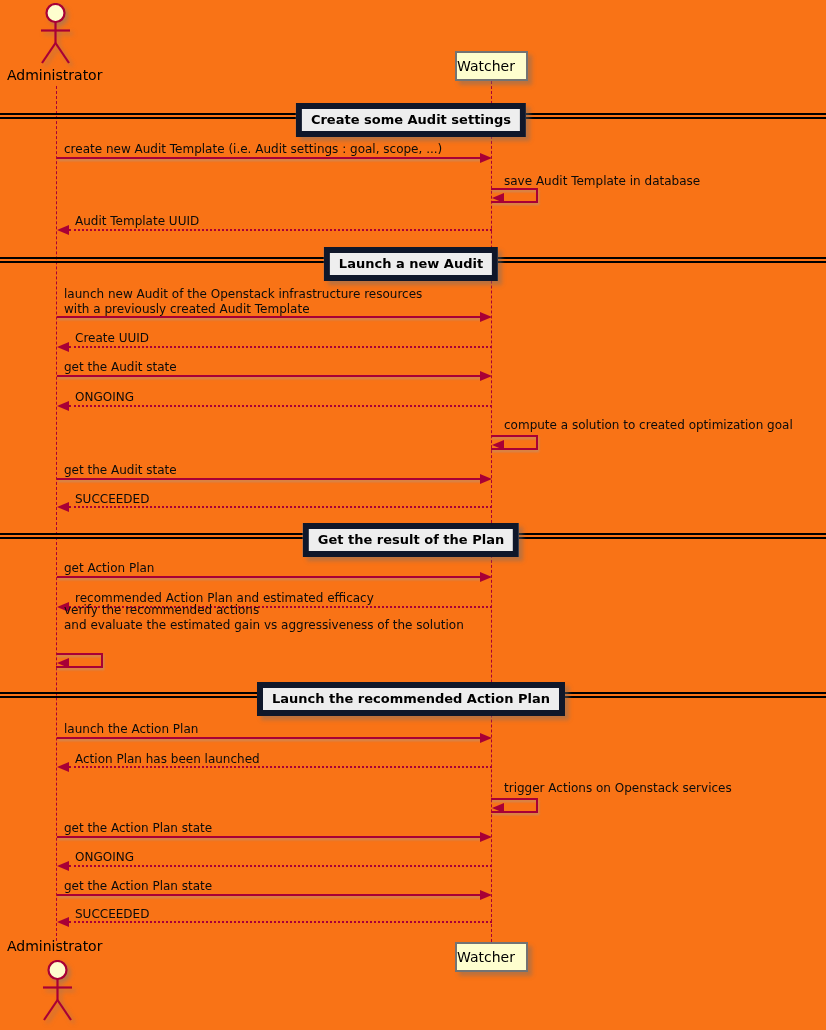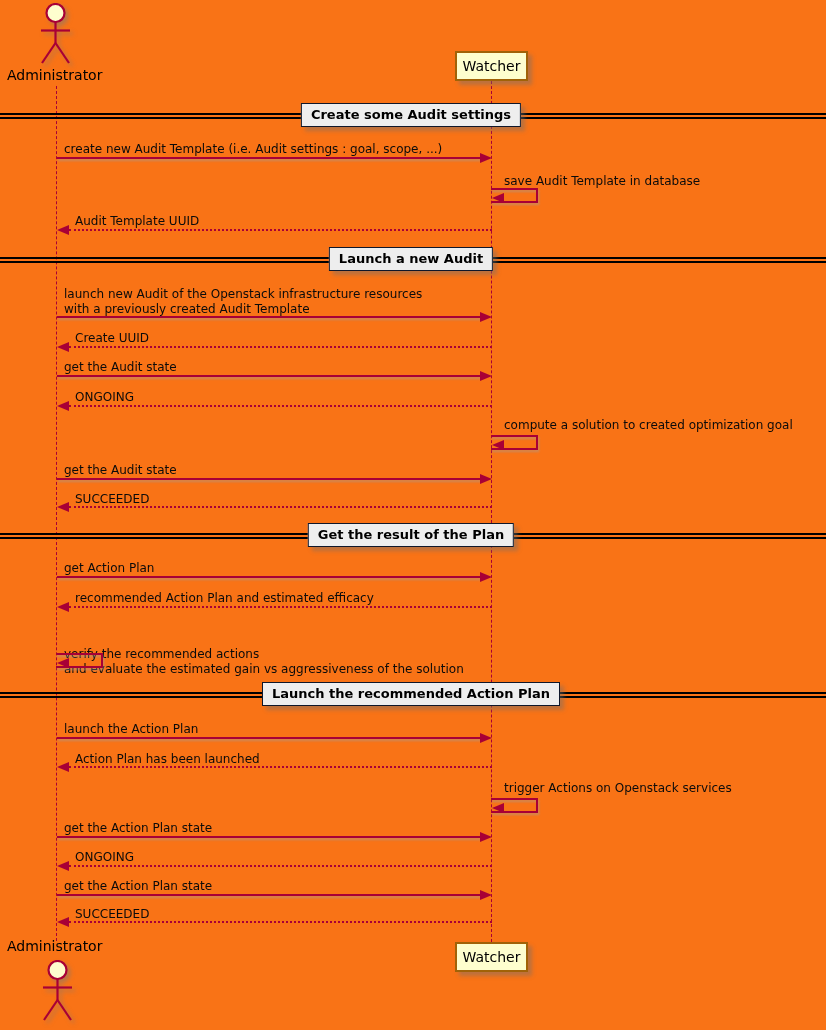--- a/index.html
+++ b/index.html
@@ -9,25 +9,25 @@
   .arr{position:absolute;height:0}
   .arr.solid{border-top:2px solid #A80036;filter:drop-shadow(1px 2px 1px rgba(160,160,160,.55))}
   .arr.dot{border-top:2px dotted #A80036}
   .head{position:absolute;width:0;height:0;border-top:5px solid transparent;border-bottom:5px solid transparent}
   .head.hr{border-left:12px solid #A80036}
   .head.hl{border-right:12px solid #A80036}
   .loop{position:absolute;width:45px;height:11px;border:2px solid #A80036;border-left:none;
         filter:drop-shadow(1px 2px 1px rgba(160,160,160,.55))}
   .lifeline{position:absolute;width:0;border-left:1px dashed #A80036}
   .divline{position:absolute;left:0;width:826px;height:2px;border-top:2px solid #000;border-bottom:2px solid #000}
-  .divbox{position:absolute;left:411px;transform:translateX(-50%);background:#EEEEEE;border:1px solid #0f172a;
+  .divbox{position:absolute;left:411px;transform:translateX(-50%);background:#EEEEEE;border:6px solid #0f172a;
           font-weight:bold;font-size:13px;line-height:16px;padding:3px 9px;white-space:nowrap;
           box-shadow:4px 4px 4px rgba(110,110,110,.45)}
-  .pbox{position:absolute;width:69px;background:#FEFECE;border:2px solid #a16207;font-size:14px;line-height:18px;
-        text-align:center;padding:4px 0;box-shadow:4px 4px 4px rgba(110,110,110,.45)}
+  .pbox{position:absolute;width:69px;background:#FEFECE;border:2px solid #737373;font-size:14px;line-height:18px;
+        padding:4px 0;box-shadow:4px 4px 4px rgba(110,110,110,.45)}
   .alabel{position:absolute;font-size:14px;line-height:15px;white-space:pre}
   .actor{position:absolute;filter:drop-shadow(3px 3px 2px rgba(120,120,120,.5))}
 </style>
 </head>
 <body>
 
 <div id="diagram">
 
   <div class="lifeline" style="left:56px;top:86px;height:855px"></div>
   <div class="lifeline" style="left:491px;top:81px;height:861px"></div>
@@ -119,21 +119,21 @@
     <div class="head hr" style="left:480px;top:572px"></div>
   </div>
 
   <div>
     <div class="lbl" style="left:75px;top:591px">recommended Action Plan and estimated efficacy</div>
     <div class="arr dot" style="left:69px;top:606px;width:423px"></div>
     <div class="head hl" style="left:57px;top:602px"></div>
   </div>
 
   <div>
-    <div class="lbl" style="left:64px;top:647px">verify the recommended actions
+    <div class="lbl" style="left:64px;top:603px">verify the recommended actions
 and evaluate the estimated gain vs aggressiveness of the solution</div>
     <div class="loop" style="left:56px;top:653px"></div>
     <div class="head hl" style="left:57px;top:658px"></div>
   </div>
 
   <div class="divline" style="top:692px"></div>
   <div class="divbox" style="top:682px">Launch the recommended Action Plan</div>
 
   <div>
     <div class="lbl" style="left:64px;top:722px">launch the Action Plan</div>

